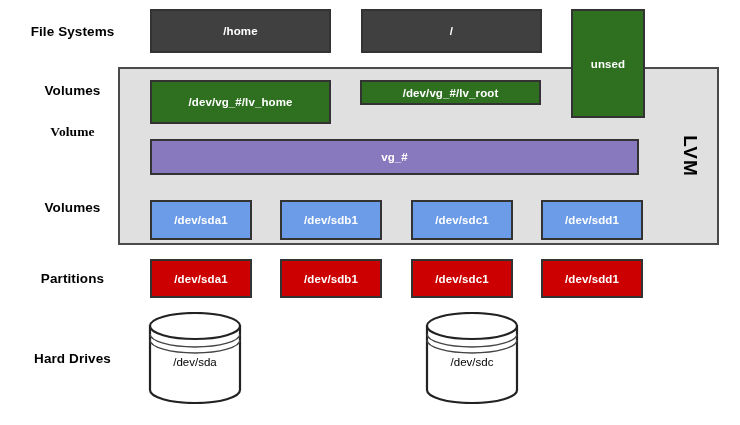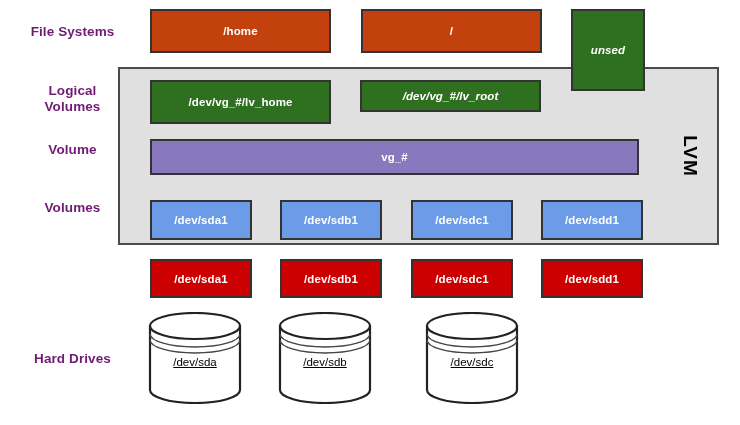--- a/index.html
+++ b/index.html
@@ -20,21 +20,21 @@
   }
 
   
   .row-label {
     position: absolute;
     width: 145px;
     left: 0;
     text-align: center;
     font-size: 13.5px;
     font-weight: bold;
-    color: #701a75;
+    color: #000000;
     line-height: 16px;
     letter-spacing: 0.1px;
   }
 
   
   #lvm-container {
     position: absolute;
     left: 118px;
     top: 67px;
     width: 601px;
@@ -64,21 +64,21 @@
     display: flex;
     align-items: center;
     justify-content: center;
     color: #ffffff;
     font-size: 11.5px;
     font-weight: bold;
     letter-spacing: 0.1px;
     text-align: center;
     white-space: nowrap;
   }
-  .fs   { background: #c2410c; }
+  .fs   { background: #404040; }
   .lv   { background: #2e7020; }
   .vg   { background: #8878bd; }
   .pv   { background: #6c9ce8; }
   .part { background: #cc0000; }
 
   
   .drive {
     position: absolute;
     width: 94px;
     height: 92px;
@@ -87,57 +87,56 @@
   .drive-label {
     position: absolute;
     left: 0;
     width: 94px;
     top: 44px;
     text-align: center;
     font-size: 11.5px;
     font-weight: normal;
     color: #000000;
     white-space: nowrap;
-    text-decoration: underline;
   }
 </style>
 </head>
 <body>
 
 <div id="canvas">
 
   <div id="lvm-container">
     <div id="lvm-label">LVM</div>
   </div>
 
   <div class="row-label" style="top:24px;">File Systems</div>
 
   <div class="row-label" style="top:83px;">
-    <div>Logical</div>
     <div>Volumes</div>
   </div>
 
-  <div class="row-label" style="top:142px;">
+  <div class="row-label" style="top:124px;font-family:Liberation Serif, serif;">
     <div>Volume</div>
   </div>
 
   <div class="row-label" style="top:200px;">
     <div>Volumes</div>
   </div>
 
+  <div class="row-label" style="top:271px;">Partitions</div>
 
   <div class="row-label" style="top:351px;">Hard Drives</div>
 
   <div class="node fs" style="left:150px; top:9px; width:181px; height:44px;">/home</div>
   <div class="node fs" style="left:361px; top:9px; width:181px; height:44px;">/</div>
 
-  <div class="node lv" style="left:571px; top:9px; width:74px; height:82px;font-style:italic;">unsed</div>
+  <div class="node lv" style="left:571px; top:9px; width:74px; height:109px;">unsed</div>
 
   <div class="node lv" style="left:150px; top:80px; width:181px; height:44px;">/dev/vg_#/lv_home</div>
-  <div class="node lv" style="left:360px; top:80px; width:181px; height:32px;font-style:italic;">/dev/vg_#/lv_root</div>
+  <div class="node lv" style="left:360px; top:80px; width:181px; height:25px;">/dev/vg_#/lv_root</div>
 
   <div class="node vg" style="left:150px; top:139px; width:489px; height:36px;">vg_#</div>
 
   <div class="node pv" style="left:150px; top:200px; width:102px; height:40px;">/dev/sda1</div>
   <div class="node pv" style="left:280px; top:200px; width:102px; height:40px;">/dev/sdb1</div>
   <div class="node pv" style="left:411px; top:200px; width:102px; height:40px;">/dev/sdc1</div>
   <div class="node pv" style="left:541px; top:200px; width:102px; height:40px;">/dev/sdd1</div>
 
   <div class="node part" style="left:150px; top:259px; width:102px; height:39px;">/dev/sda1</div>
   <div class="node part" style="left:280px; top:259px; width:102px; height:39px;">/dev/sdb1</div>
@@ -147,29 +146,20 @@
   <div class="drive" style="left:148px; top:312px;">
     <svg width="94" height="92" viewBox="0 0 94 92">
       <path d="M2,14 L2,78 A45,13 0 0,0 92,78 L92,14 Z" fill="#ffffff" stroke="#222222" stroke-width="2.2"></path>
       <ellipse cx="47" cy="14" rx="45" ry="13" fill="#ffffff" stroke="#222222" stroke-width="2.2"></ellipse>
       <path d="M2,22 A45,13 0 0,0 92,22" fill="none" stroke="#444444" stroke-width="1.4"></path>
       <path d="M2,28 A45,13 0 0,0 92,28" fill="none" stroke="#444444" stroke-width="1.4"></path>
     </svg>
     <div class="drive-label">/dev/sda</div>
   </div>
 
-  <div class="drive" style="left:278px; top:312px;">
-    <svg width="94" height="92" viewBox="0 0 94 92">
-      <path d="M2,14 L2,78 A45,13 0 0,0 92,78 L92,14 Z" fill="#ffffff" stroke="#222222" stroke-width="2.2"></path>
-      <ellipse cx="47" cy="14" rx="45" ry="13" fill="#ffffff" stroke="#222222" stroke-width="2.2"></ellipse>
-      <path d="M2,22 A45,13 0 0,0 92,22" fill="none" stroke="#444444" stroke-width="1.4"></path>
-      <path d="M2,28 A45,13 0 0,0 92,28" fill="none" stroke="#444444" stroke-width="1.4"></path>
-    </svg>
-    <div class="drive-label">/dev/sdb</div>
-  </div>
 
   <div class="drive" style="left:409px; top:312px;margin-left:16px;">
     <svg width="94" height="92" viewBox="0 0 94 92">
       <path d="M2,14 L2,78 A45,13 0 0,0 92,78 L92,14 Z" fill="#ffffff" stroke="#222222" stroke-width="2.2"></path>
       <ellipse cx="47" cy="14" rx="45" ry="13" fill="#ffffff" stroke="#222222" stroke-width="2.2"></ellipse>
       <path d="M2,22 A45,13 0 0,0 92,22" fill="none" stroke="#444444" stroke-width="1.4"></path>
       <path d="M2,28 A45,13 0 0,0 92,28" fill="none" stroke="#444444" stroke-width="1.4"></path>
     </svg>
     <div class="drive-label">/dev/sdc</div>
   </div>

